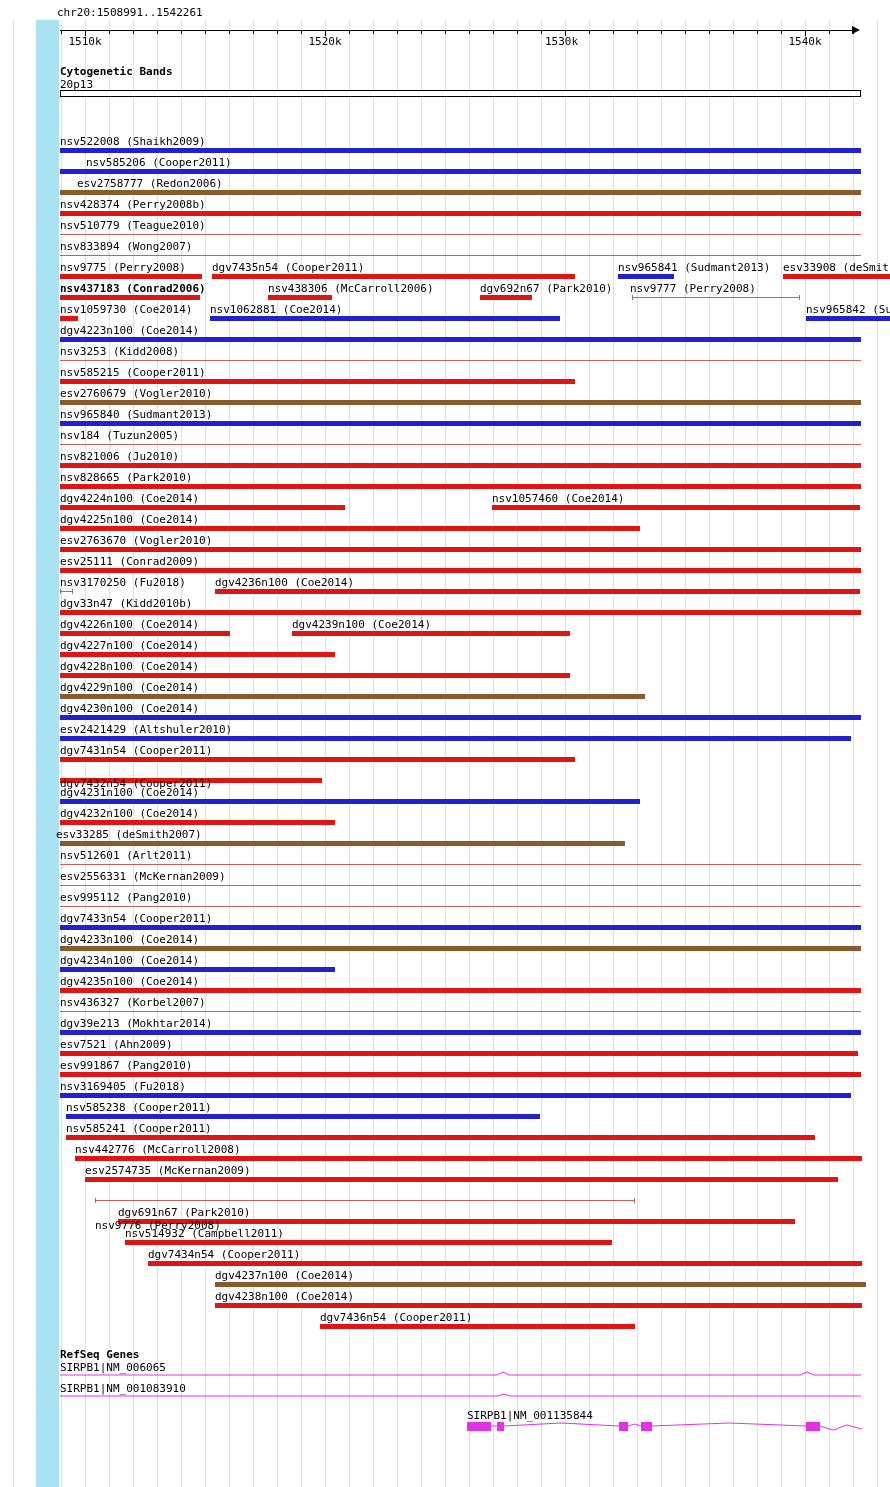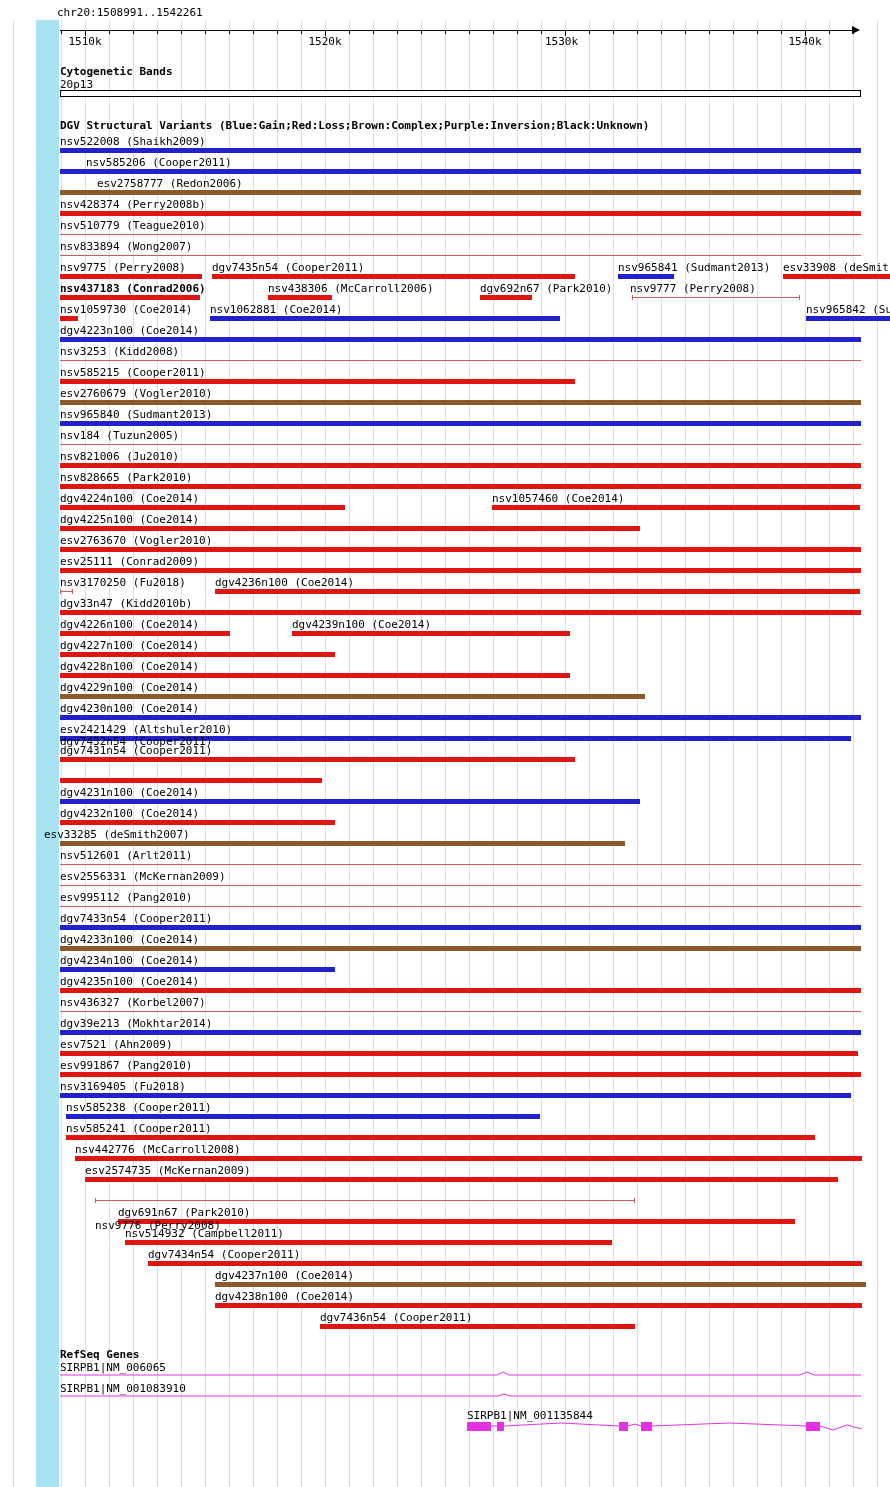--- a/index.html
+++ b/index.html
@@ -20,21 +20,20 @@
   svg{position:absolute;z-index:2;}
 </style>
 </head>
 <body>
 
 <div id="screen">
   <div class="txt" style="left:57px;top:7px;">chr20:1508991..1542261</div>
   <div class="txt bold" style="left:60px;top:66px;">Cytogenetic Bands</div>
   <div class="txt" style="left:60px;top:79px;">20p13</div>
   <div class="bandrect"></div>
-  <div class="txt bold" style="left:60px;top:120px;">DGV Structural Variants (Blue:Gain;Red:Loss;Brown:Complex;Purple:Inversion;Black:Unknown)</div>
   <div class="txt bold" style="left:60px;top:1349px;">RefSeq Genes</div>
 <div class="gridline" style="left: 13px; top: 20px; height: 1467px;"></div>
     <div class="gridline" style="left: 37px; top: 20px; height: 1467px;"></div>
     <div class="gridline" style="left: 61px; top: 20px; height: 1467px;"></div>
     <div class="gridline" style="left: 85px; top: 20px; height: 1467px;"></div>
     <div class="gridline" style="left: 109px; top: 20px; height: 1467px;"></div>
     <div class="gridline" style="left: 133px; top: 20px; height: 1467px;"></div>
     <div class="gridline" style="left: 157px; top: 20px; height: 1467px;"></div>
     <div class="gridline" style="left: 181px; top: 20px; height: 1467px;"></div>
     <div class="gridline" style="left: 205px; top: 20px; height: 1467px;"></div>
@@ -108,21 +107,21 @@
     <div class="majortick" style="left: 325px; top: 31px;"></div>
     <div class="txt" style="left: 305px; top: 36px; width: 40px; text-align: center;">1520k</div>
     <div class="majortick" style="left: 565px; top: 31px;"></div>
     <div class="txt" style="left: 545px; top: 36px; width: 40px; ">1530k</div>
     <div class="majortick" style="left: 805px; top: 31px;"></div>
     <div class="txt" style="left: 785px; top: 36px; width: 40px; text-align: center;">1540k</div>
     <div class="txt" style="left: 60px; top: 136px;">nsv522008 (Shaikh2009)</div>
     <div class="bar" style="left: 60px; top: 148px; width: 801px; background: rgb(33, 33, 205);"></div>
     <div class="txt" style="left: 60px; top: 157px; margin-left: 26px;">nsv585206 (Cooper2011)</div>
     <div class="bar" style="left: 60px; top: 169px; width: 801px; background: rgb(33, 33, 205);"></div>
-    <div class="txt" style="left: 64px; top: 178px; padding-left: 33px;">esv2758777 (Redon2006)</div>
+    <div class="txt" style="left: 44px; top: 178px; padding-left: 33px;">esv2758777 (Redon2006)</div>
     <div class="bar" style="left: 60px; top: 190px; width: 801px; background: rgb(139, 90, 43);"></div>
     <div class="txt" style="left: 60px; top: 199px;">nsv428374 (Perry2008b)</div>
     <div class="bar" style="left: 60px; top: 211px; width: 801px; background: rgb(222, 21, 16);"></div>
     <div class="txt" style="left: 60px; top: 220px;">nsv510779 (Teague2010)</div>
     <div class="thin" style="left: 60px; top: 234px; width: 801px;"></div>
     <div class="txt" style="left: 60px; top: 241px;">nsv833894 (Wong2007)</div>
     <div class="thin" style="left: 60px; top: 255px; width: 801px;"></div>
     <div class="txt" style="left: 60px; top: 262px;">nsv9775 (Perry2008)</div>
     <div class="bar" style="left: 60px; top: 274px; width: 142px; background: rgb(222, 21, 16);"></div>
     <div class="txt" style="left: 212px; top: 262px;">dgv7435n54 (Cooper2011)</div>
@@ -190,27 +189,27 @@
     <div class="txt" style="left: 60px; top: 661px;">dgv4228n100 (Coe2014)</div>
     <div class="bar" style="left: 60px; top: 673px; width: 510px; background: rgb(222, 21, 16);"></div>
     <div class="txt" style="left: 60px; top: 682px;">dgv4229n100 (Coe2014)</div>
     <div class="bar" style="left: 60px; top: 694px; width: 585px; background: rgb(139, 90, 43);"></div>
     <div class="txt" style="left: 60px; top: 703px;">dgv4230n100 (Coe2014)</div>
     <div class="bar" style="left: 60px; top: 715px; width: 801px; background: rgb(33, 33, 205);"></div>
     <div class="txt" style="left: 60px; top: 724px;">esv2421429 (Altshuler2010)</div>
     <div class="bar" style="left: 60px; top: 736px; width: 791px; background: rgb(33, 33, 205);"></div>
     <div class="txt" style="left: 60px; top: 745px;">dgv7431n54 (Cooper2011)</div>
     <div class="bar" style="left: 60px; top: 757px; width: 515px; background: rgb(222, 21, 16);"></div>
-    <div class="txt" style="left: 60px; top: 736px; text-align: right;">dgv7432n54 (Cooper2011)</div>
+    <div class="txt" style="left: 60px; top: 778px; text-align: right;">dgv7432n54 (Cooper2011)</div>
     <div class="bar" style="left: 60px; top: 778px; width: 262px; background: rgb(222, 21, 16);"></div>
     <div class="txt" style="left: 60px; top: 787px;">dgv4231n100 (Coe2014)</div>
     <div class="bar" style="left: 60px; top: 799px; width: 580px; background: rgb(33, 33, 205);"></div>
     <div class="txt" style="left: 60px; top: 808px;">dgv4232n100 (Coe2014)</div>
     <div class="bar" style="left: 60px; top: 820px; width: 275px; background: rgb(222, 21, 16);"></div>
-    <div class="txt" style="left: 44px; top: 829px;">esv33285 (deSmith2007)</div>
+    <div class="txt" style="left: 56px; top: 829px;">esv33285 (deSmith2007)</div>
     <div class="bar" style="left: 60px; top: 841px; width: 565px; background: rgb(139, 90, 43);"></div>
     <div class="txt" style="left: 60px; top: 850px;">nsv512601 (Arlt2011)</div>
     <div class="thin" style="left: 60px; top: 864px; width: 801px;"></div>
     <div class="txt" style="left: 60px; top: 871px;">esv2556331 (McKernan2009)</div>
     <div class="thin" style="left: 60px; top: 885px; width: 801px;"></div>
     <div class="txt" style="left: 60px; top: 892px;">esv995112 (Pang2010)</div>
     <div class="thin" style="left: 60px; top: 906px; width: 801px;"></div>
     <div class="txt" style="left: 60px; top: 913px;">dgv7433n54 (Cooper2011)</div>
     <div class="bar" style="left: 60px; top: 925px; width: 801px; background: rgb(33, 33, 205);"></div>
     <div class="txt" style="left: 60px; top: 934px;">dgv4233n100 (Coe2014)</div>

